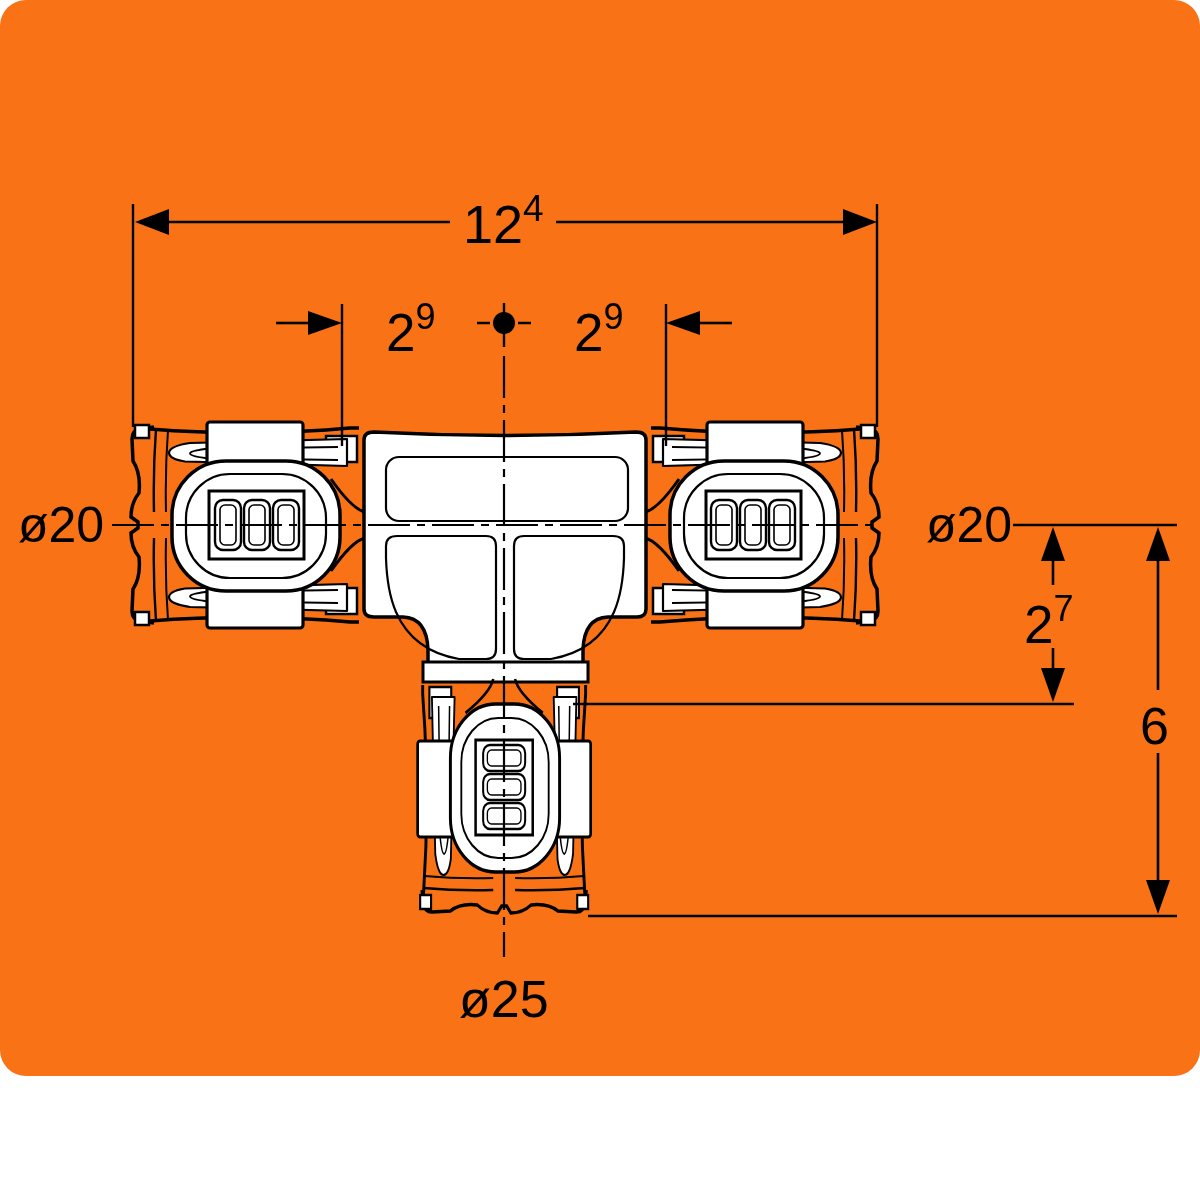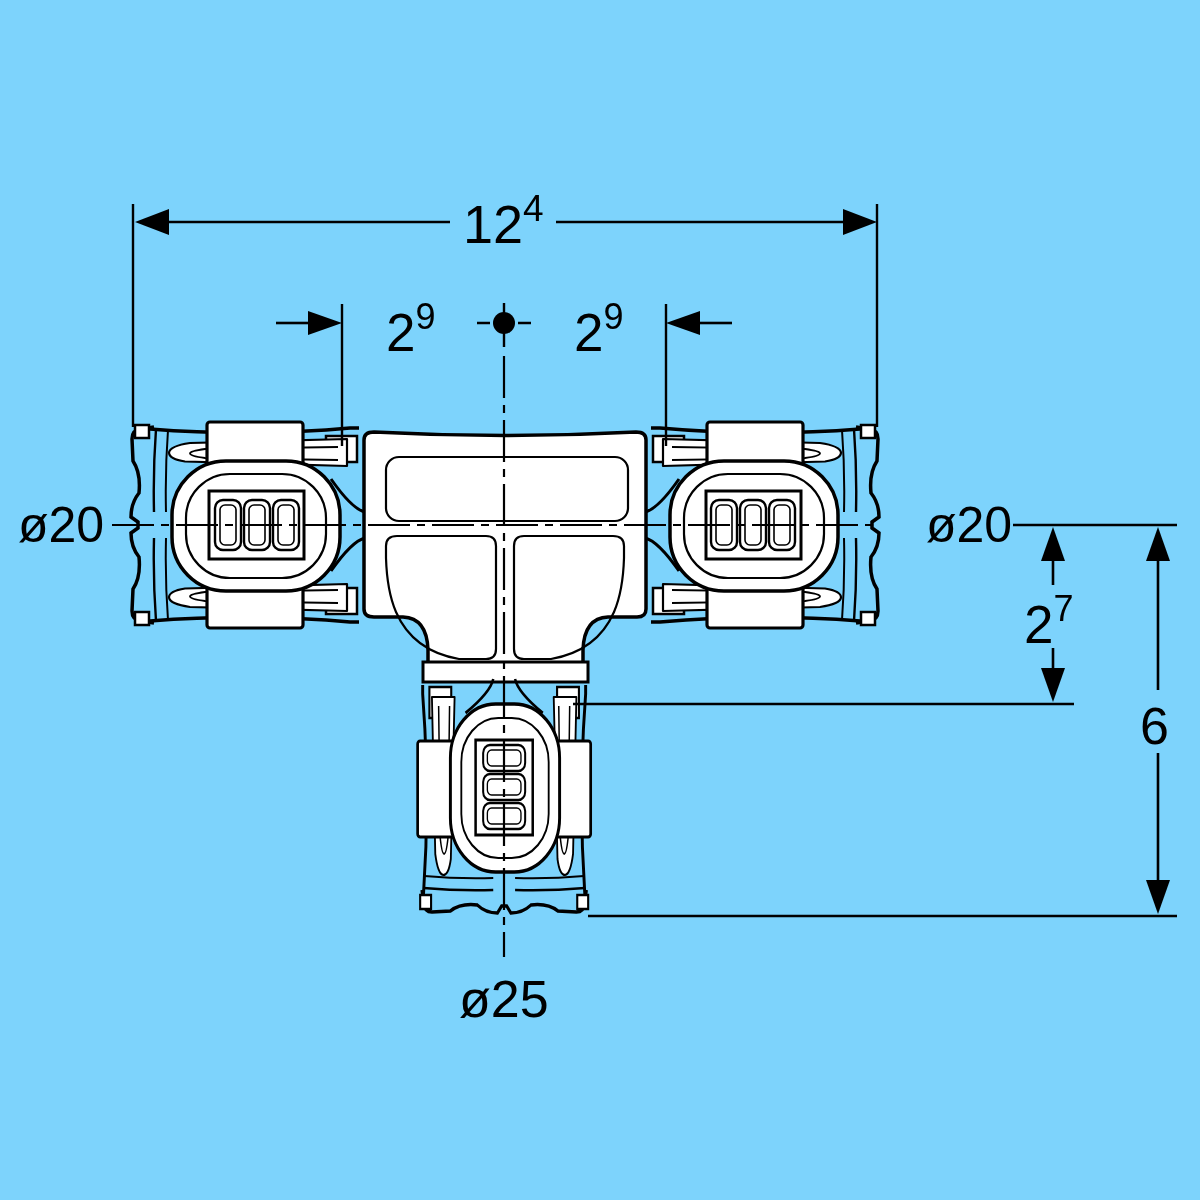--- a/index.html
+++ b/index.html
@@ -1,16 +1,16 @@
 <!DOCTYPE html>
 <html><head>
 <meta charset="utf-8">
 <style>
   html,body{margin:0;padding:0;background:#ffffff;}
-  .stage{position:relative;width:1200px;height:1200px;background:#7dd3fc;overflow:hidden;}
+  .stage{position:relative;width:1200px;height:1076px;background:#f97316;overflow:hidden;border-radius:26px;}
   svg{display:block;}
   svg text{font-family:"Liberation Sans","DejaVu Sans",sans-serif;fill:#000;}
   .ln{stroke:#000;fill:none;}
   .fw{stroke:#000;fill:#ffffff;}
   .blk{fill:#000;stroke:none;}
   .cl{stroke:#000;fill:none;stroke-width:2.2;stroke-dasharray:42 7 8 7;}
 </style>
 </head>
 <body>
 

